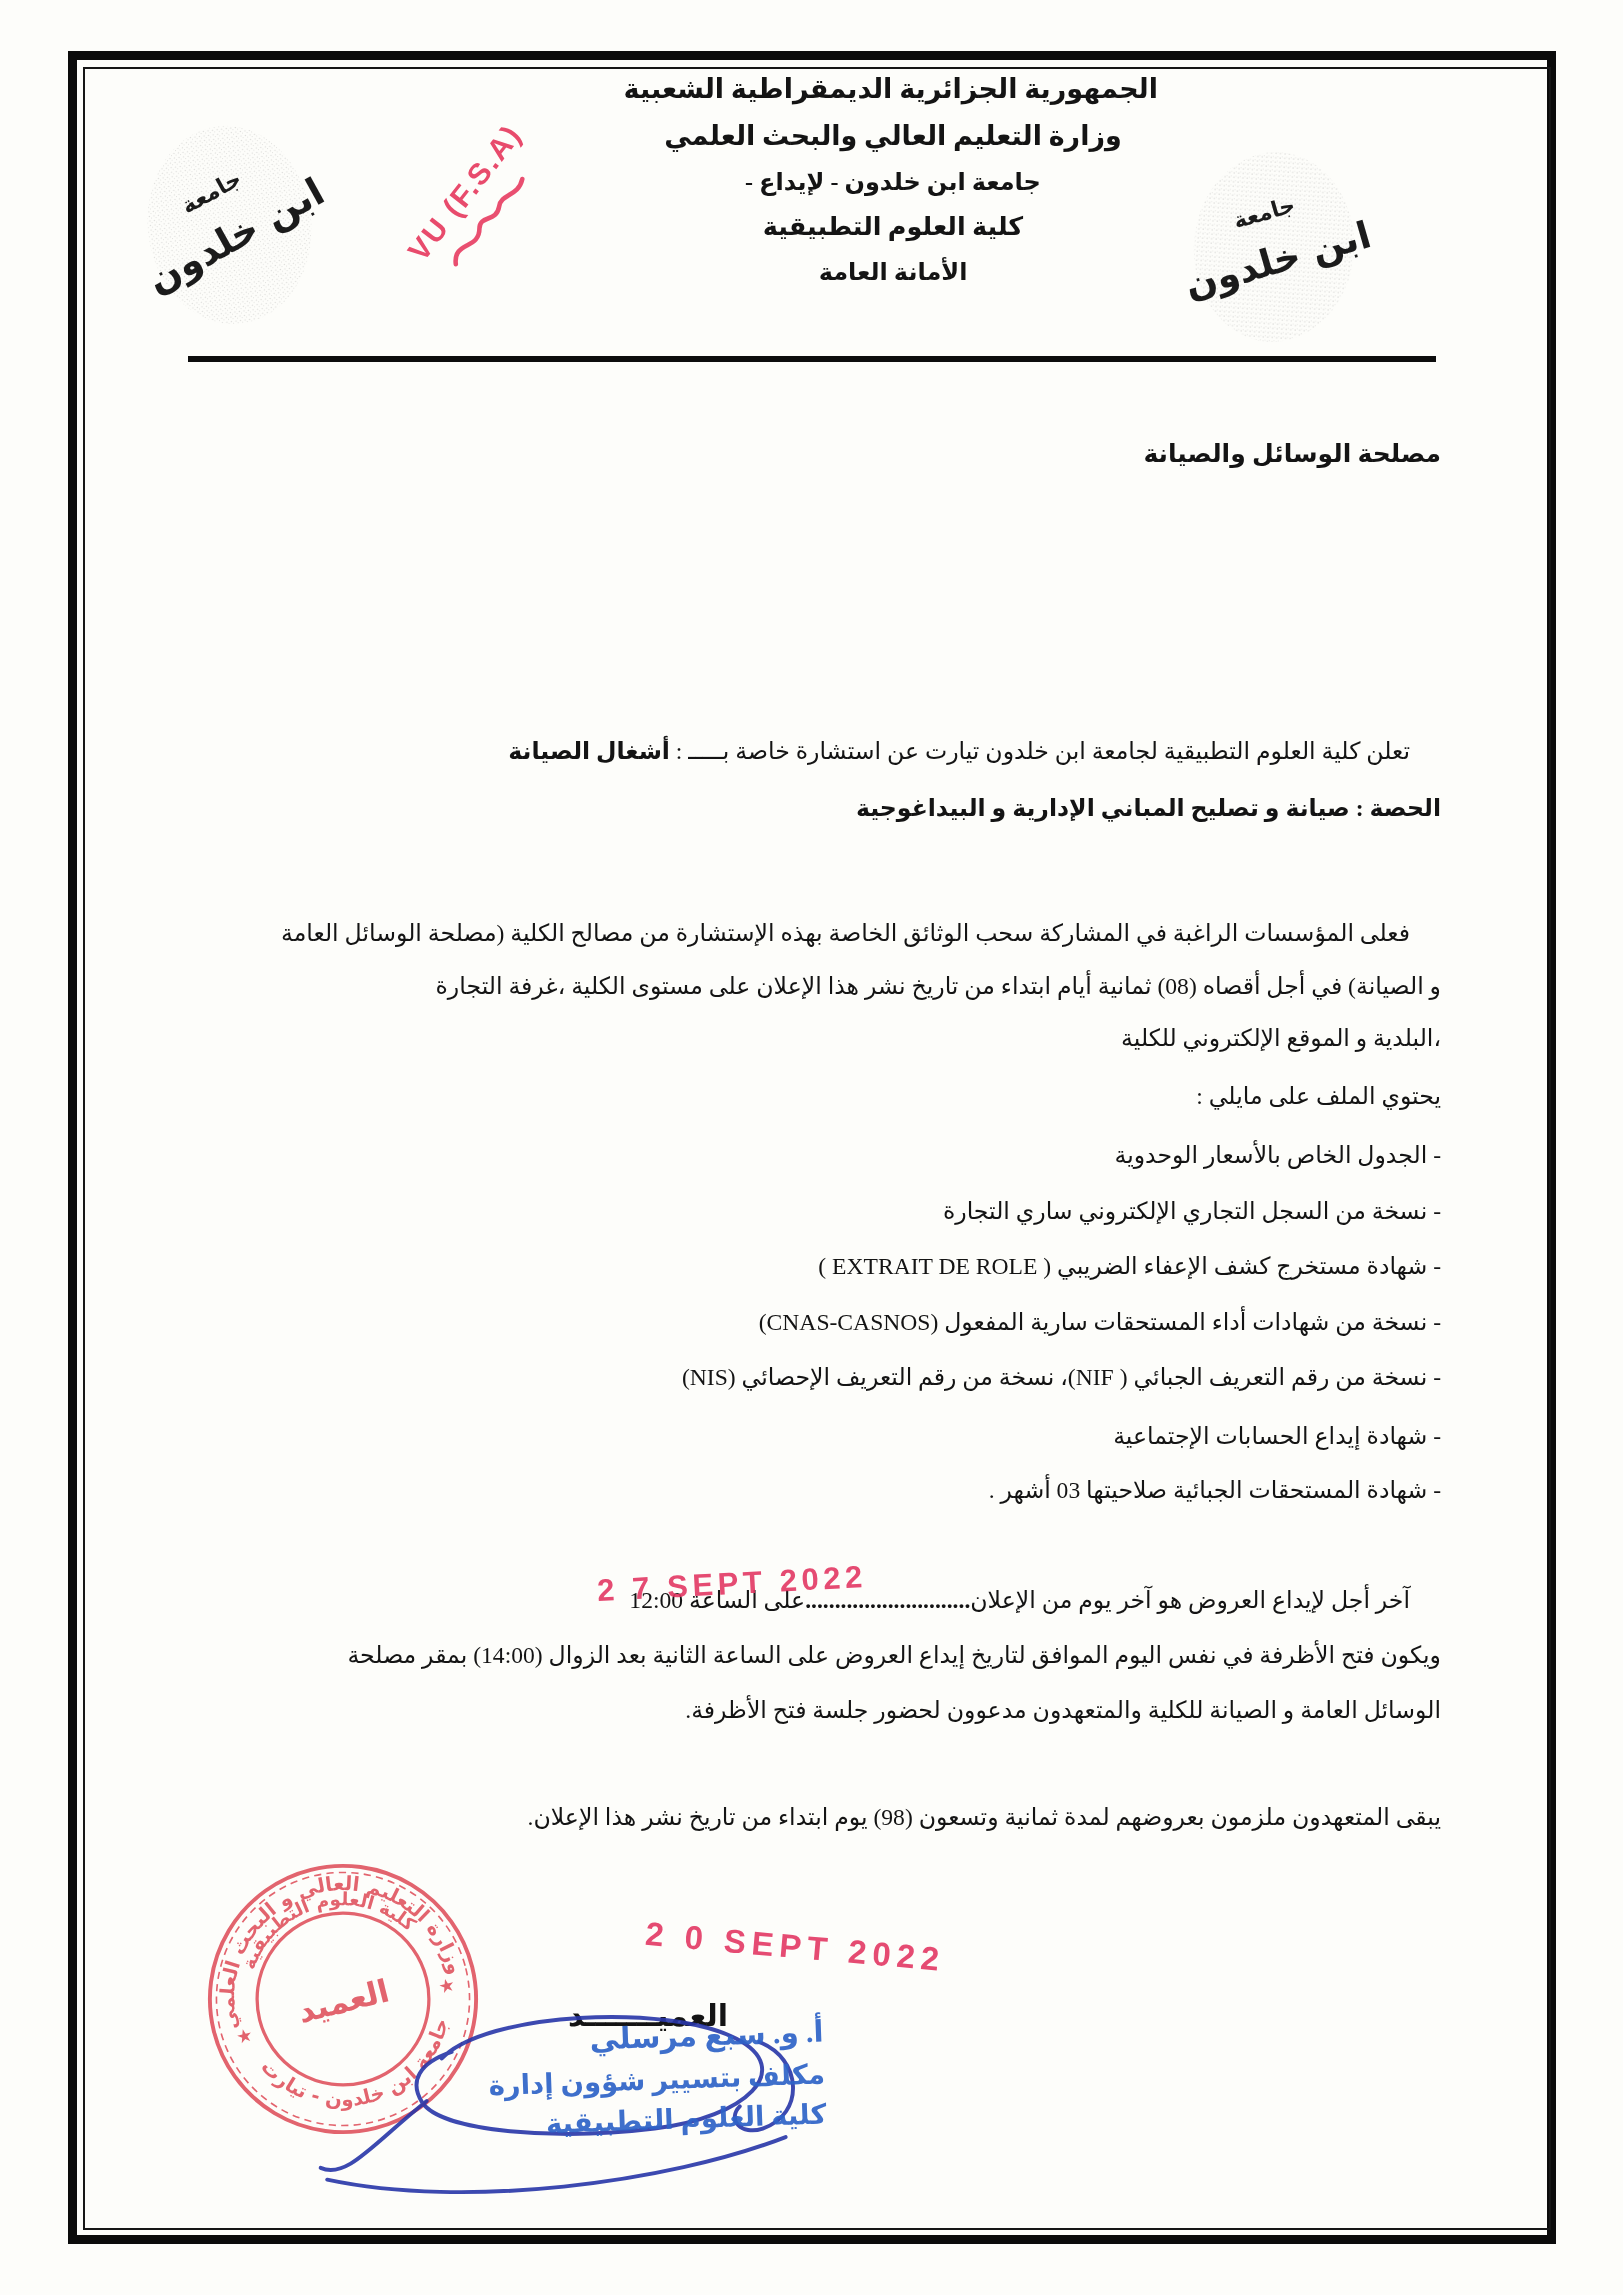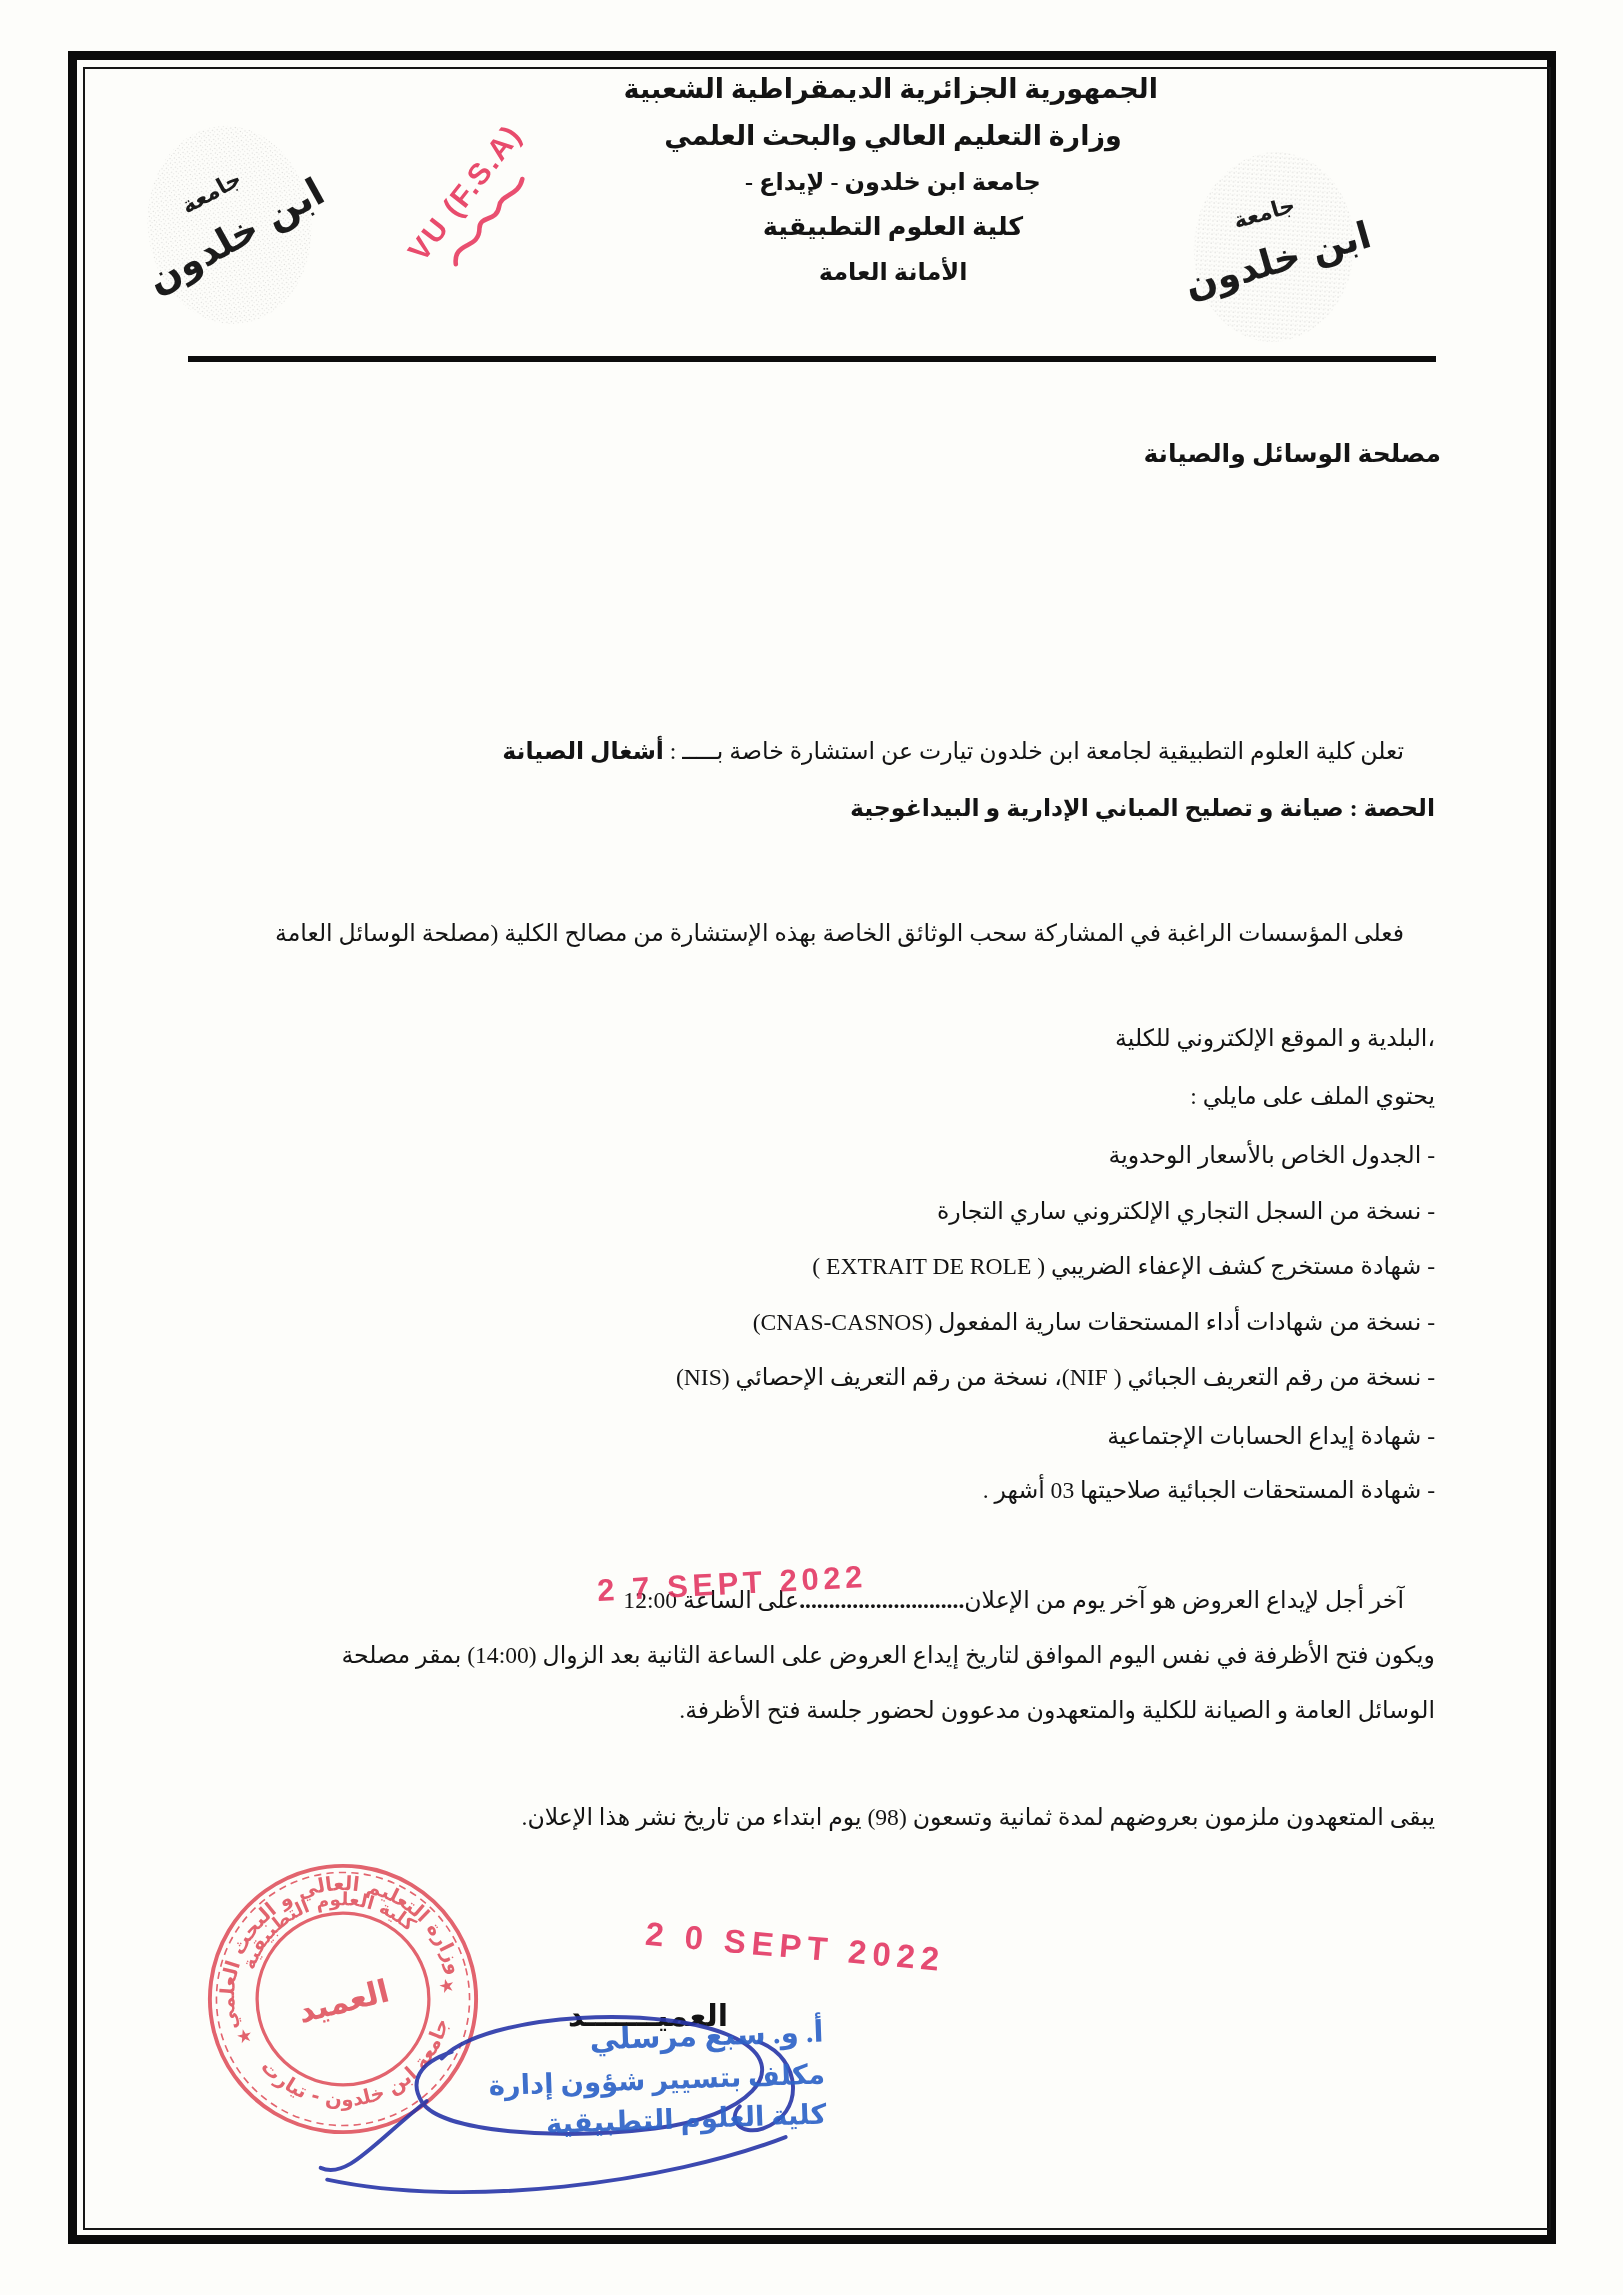--- a/index.html
+++ b/index.html
@@ -27,21 +27,21 @@
   .vu-stamp{position:absolute;left:440px;top:110px;width:216px;height:196px;pointer-events:none;}
   .vu-inner{position:absolute;left:26px;top:105px;transform:rotate(-52deg);transform-origin:left bottom;}
   .vu-text{font-family:"Liberation Sans","DejaVu Sans",sans-serif;font-weight:bold;font-size:30px;color:#e73c60;letter-spacing:2px;white-space:nowrap;opacity:.92;}
 
   .header-rule{position:absolute;left:188px;top:356px;width:1248px;height:5.9px;background:#0d0d0d;}
 
   .service-line{position:absolute;right:182px;top:439px;font-size:25px;font-weight:bold;direction:rtl;white-space:nowrap;}
 
   .doc-title{position:absolute;left:157px;top:550px;width:1185px;text-align:center;font-size:36px;font-weight:bold;direction:rtl;white-space:nowrap;}
 
-  .ar-line{position:absolute;right:188px;width:1260px;direction:rtl;text-align:right;font-size:23.6px;line-height:1.45;white-space:nowrap;}
+  .ar-line{position:absolute;right:182px;width:1260px;direction:rtl;text-align:right;font-size:23.6px;line-height:1.45;white-space:nowrap;}
   .indent{text-indent:31px;}
   .bold{font-weight:bold;}
 
   .dots-leader{font-weight:bold;letter-spacing:2px;}
 
   .date-stamp{
     position:absolute;font-family:"Liberation Sans","DejaVu Sans",sans-serif;
     font-weight:bold;color:#e23360;white-space:nowrap;opacity:.88;
   }
   .stamp-27{left:597px;top:1566px;font-size:31px;letter-spacing:4.6px;transform:rotate(-3deg);}
@@ -118,20 +118,21 @@
 
   <div class="service-line">مصلحة الوسائل والصيانة</div>
 
 
   <div class="ar-line indent" style="top:734px;">
     <span>تعلن كلية العلوم التطبيقية لجامعة ابن خلدون تيارت عن استشارة خاصة بـــــ : </span><span class="bold">أشغال الصيانة</span>
   </div>
   <div class="ar-line bold" style="top:791px;">الحصة : صيانة و تصليح المباني الإدارية و البيداغوجية</div>
 
   <div class="ar-line indent" style="top:916px;">فعلى المؤسسات الراغبة في المشاركة سحب الوثائق الخاصة بهذه الإستشارة من مصالح الكلية (مصلحة الوسائل العامة</div>
+  <div class="ar-line" style="top:969px;">و الصيانة) في أجل أقصاه (08) ثمانية أيام  ابتداء من تاريخ نشر هذا الإعلان على مستوى الكلية ،غرفة التجارة</div>
   <div class="ar-line" style="top:1021px;">،البلدية و الموقع الإلكتروني للكلية</div>
   <div class="ar-line" style="top:1079px;">يحتوي الملف على مايلي :</div>
 
   <div class="ar-line" style="top:1138px;">- الجدول الخاص بالأسعار الوحدوية</div>
   <div class="ar-line" style="top:1194px;">- نسخة من السجل التجاري الإلكتروني ساري التجارة</div>
   <div class="ar-line" style="top:1249px;">- شهادة مستخرج كشف الإعفاء الضريبي ( EXTRAIT DE ROLE )</div>
   <div class="ar-line" style="top:1305px;">- نسخة من شهادات أداء المستحقات سارية المفعول (CNAS-CASNOS)</div>
   <div class="ar-line" style="top:1360px;">- نسخة من رقم التعريف الجبائي ( NIF)، نسخة من رقم التعريف الإحصائي (NIS)</div>
   <div class="ar-line" style="top:1419px;">- شهادة إيداع الحسابات الإجتماعية</div>
   <div class="ar-line" style="top:1473px;">- شهادة المستحقات الجبائية صلاحيتها 03 أشهر .</div>

